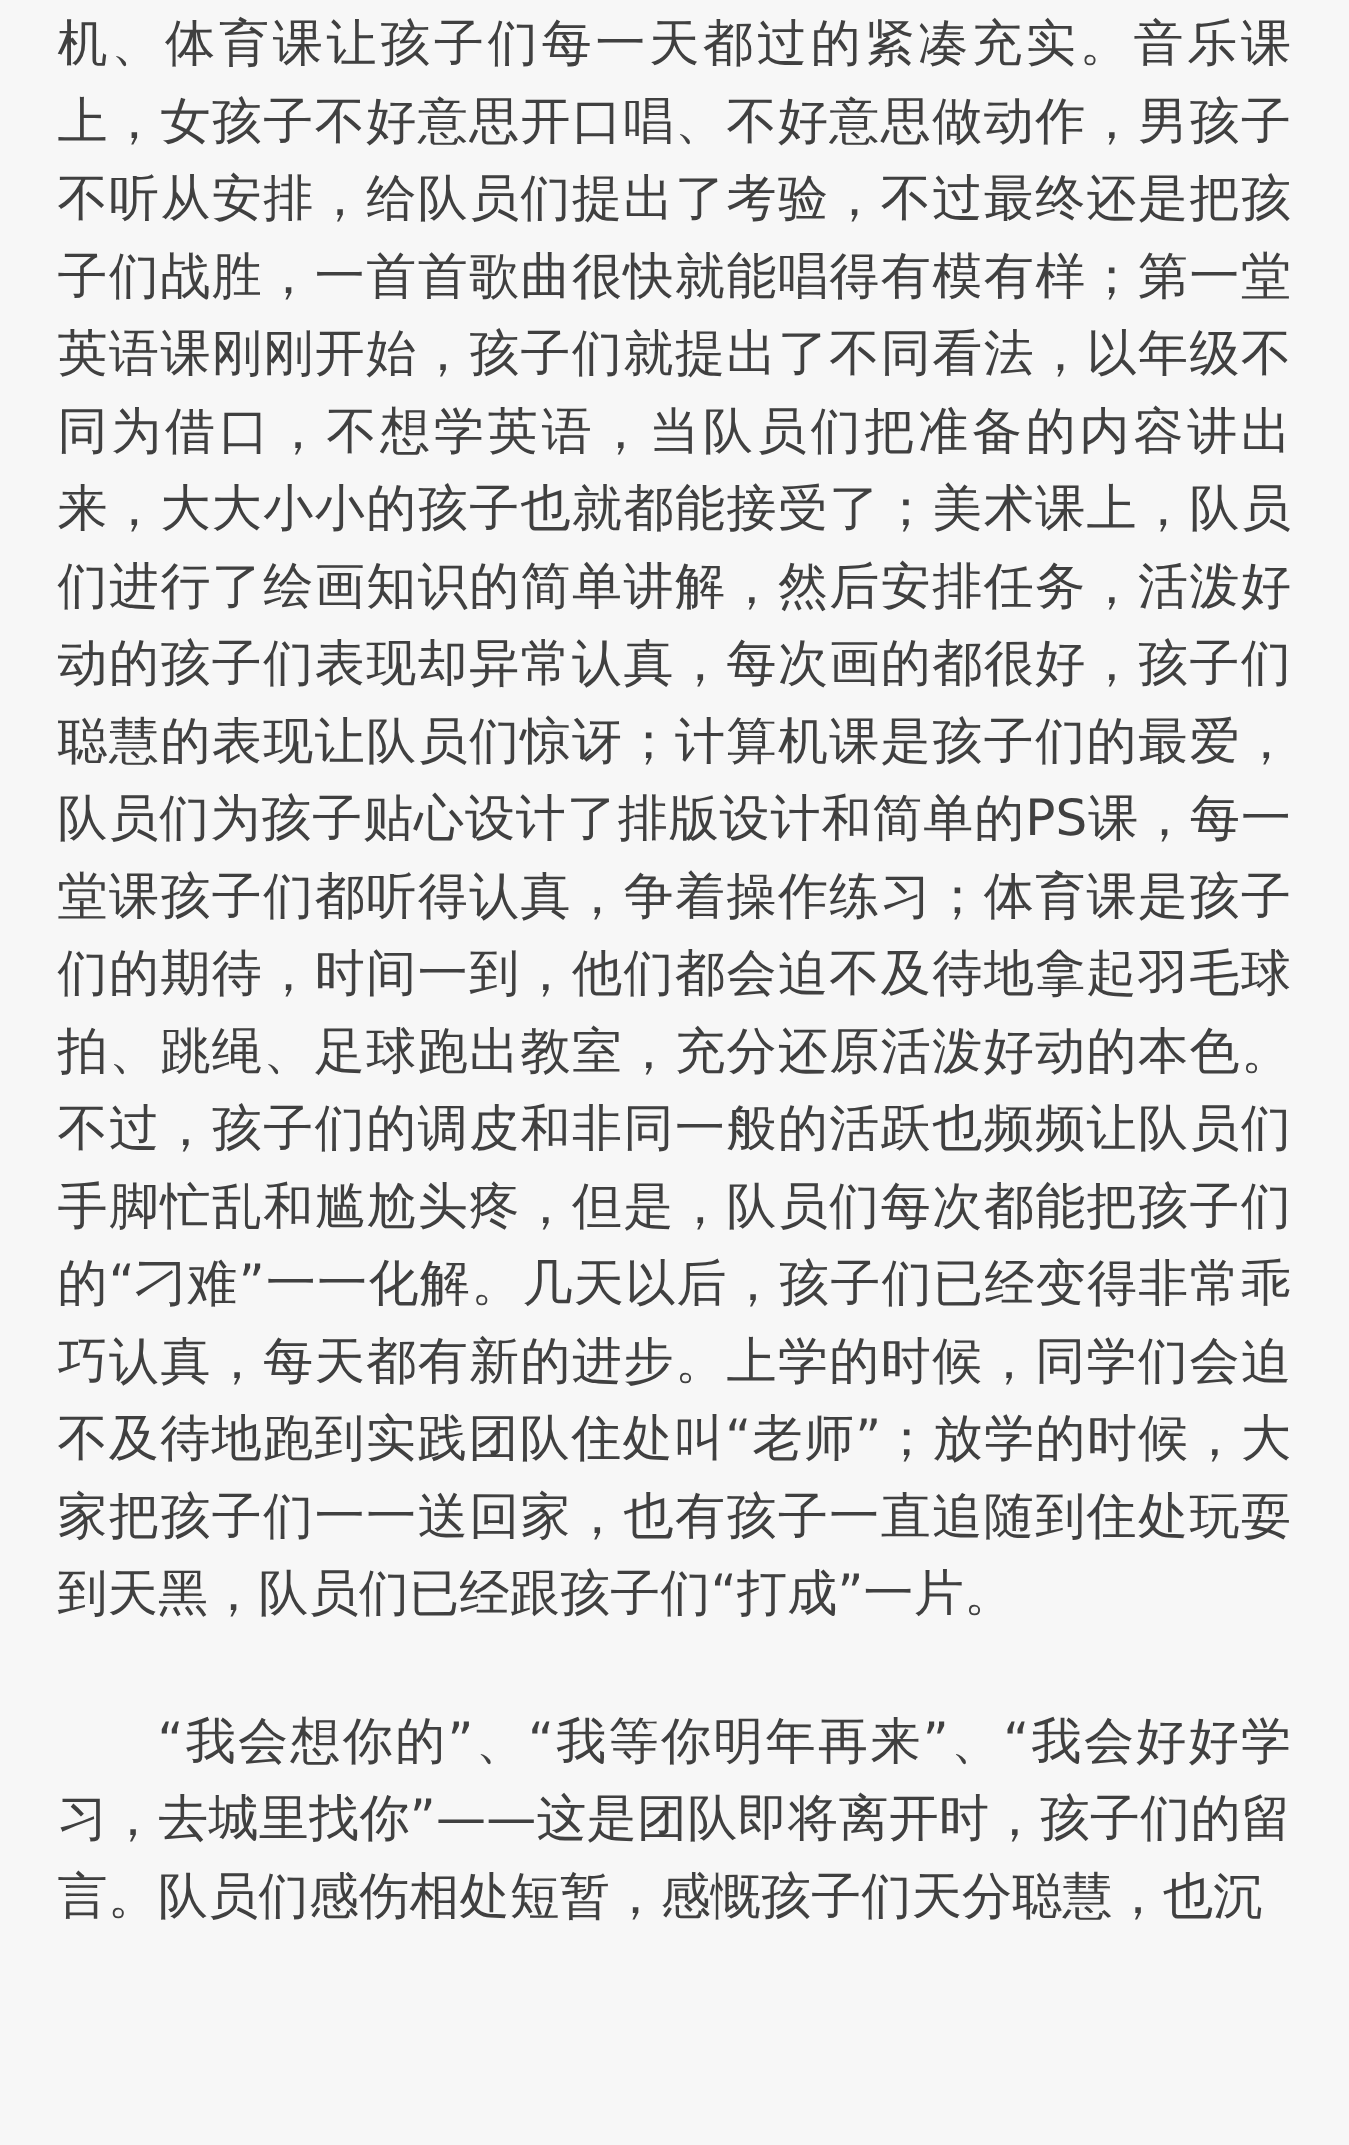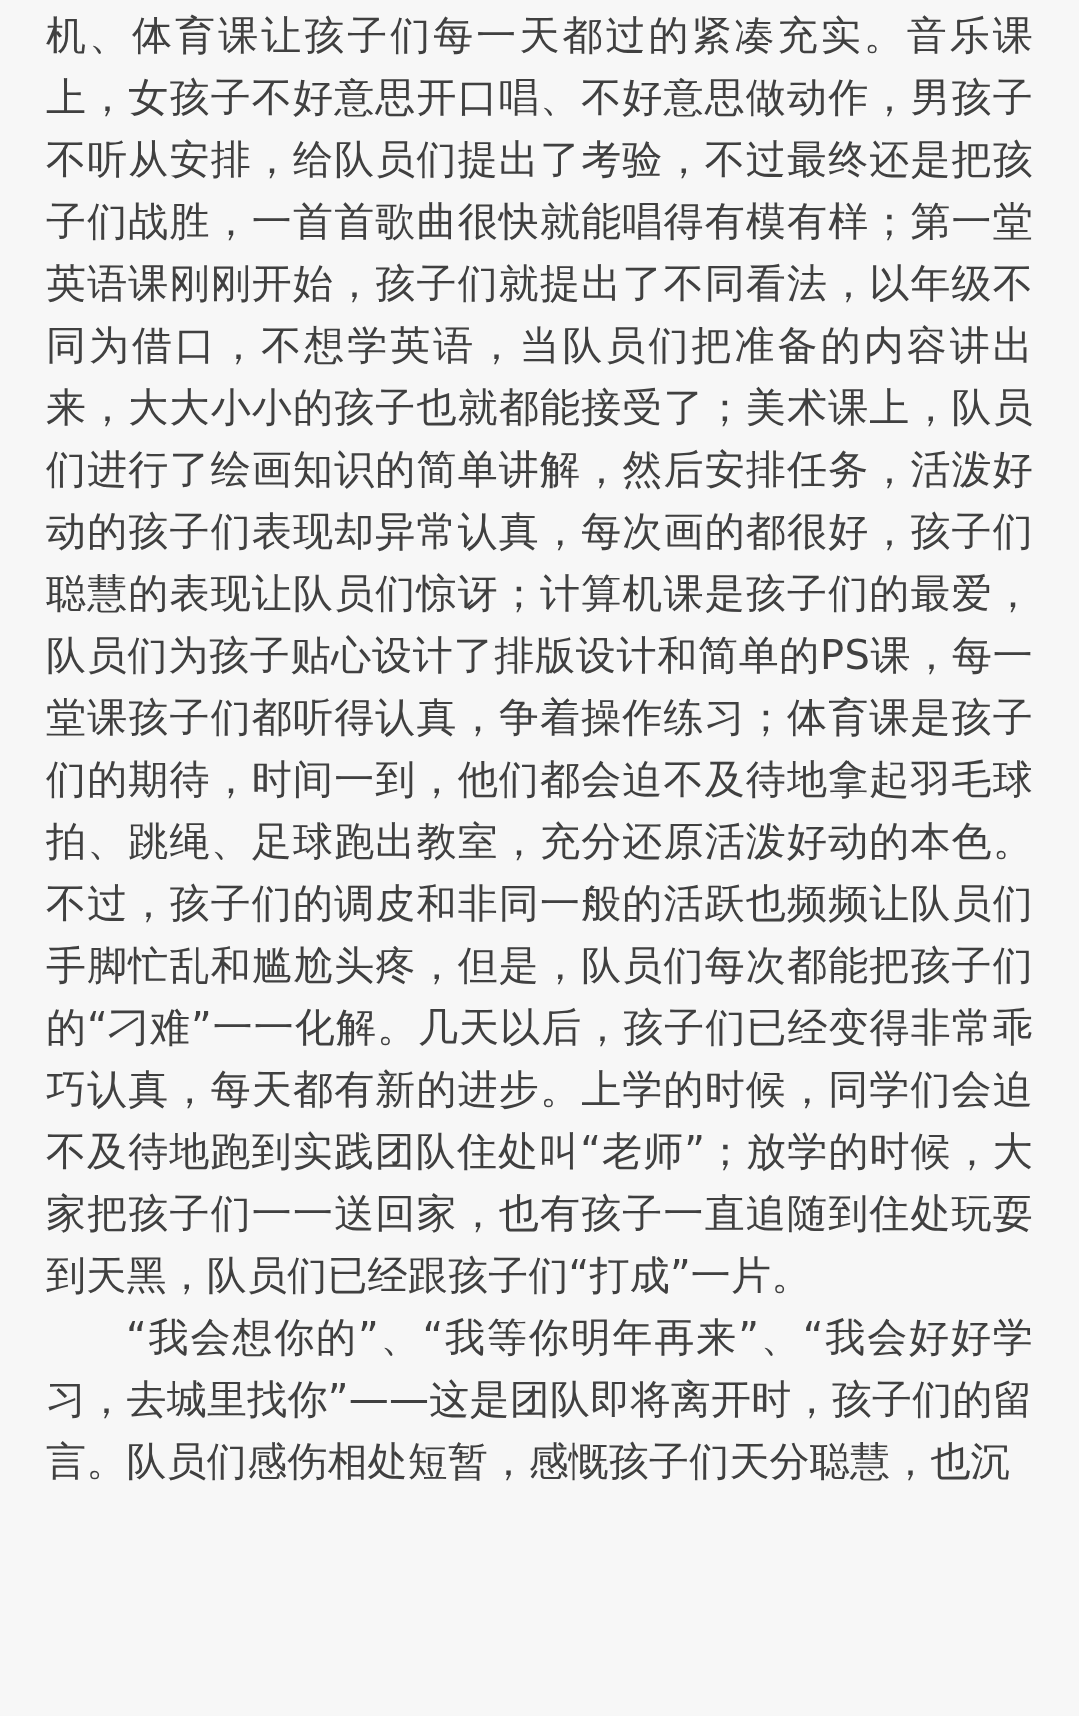--- a/index.html
+++ b/index.html
@@ -30,20 +30,21 @@
     font-family: "DejaVu Sans", "Liberation Sans", sans-serif;
     font-size: 40px;
     line-height: 62px;
     letter-spacing: 0.2px;
     text-align: justify;
     text-justify: inter-character;
     word-break: break-all;
     font-weight: 400;
   }
   .para + .para {
+    margin-top: 56px;
   }
   .para.indent {
     text-indent: 80px;
   }
   
   .clip-bottom {
     position: absolute;
     left: 0;
     right: 0;
     bottom: 0;

